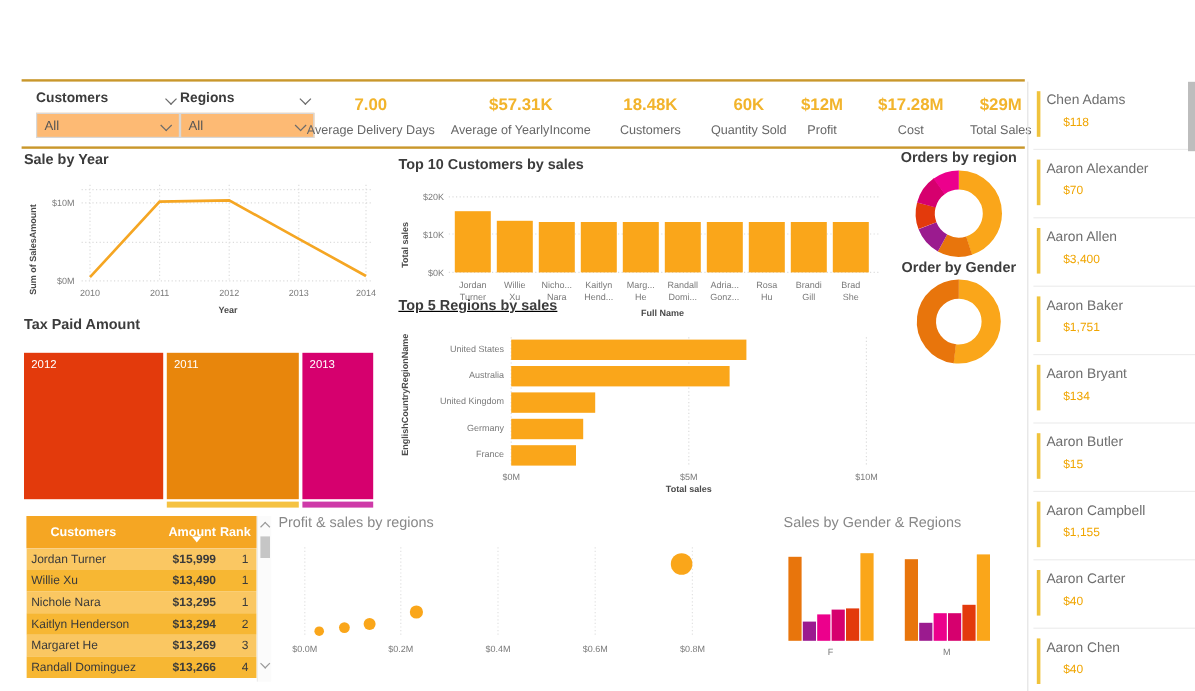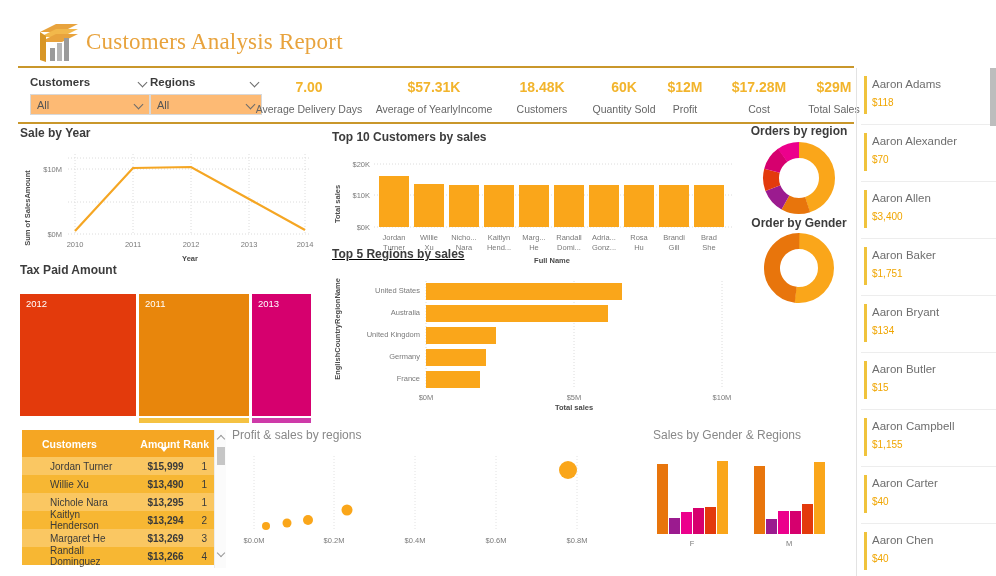--- a/index.html
+++ b/index.html
@@ -68,21 +68,21 @@
   }
   .cust-card {
     position:relative; height:57px; border-bottom:1px solid #ededed;
     padding:9px 6px 0 11px;
   }
   .cust-card:before {
     content:""; position:absolute; left:3px; top:8px;
     width:3px; height:38px; background:#F0C33C;
   }
   .cust-name { font-size:11.5px; color:#6e6e6e; line-height:15px; }
-  .cust-amt  { font-size:10px; color:#F0A500; margin-top:5px; }
+  .cust-amt  { font-size:10px; color:#F0A500; margin-top:5px;margin-left:14px; }
   .cust-scroll {
     position:absolute; right:0; top:0; width:6px; height:58px;
     background:#bdbdbd;
   }
   .list-divider {
     position:absolute; left:856px; top:68px; width:1px; height:508px;
     background:#e3e3e3;
   }
 
   
@@ -92,21 +92,21 @@
     color:#fff; font-size:10.5px; font-weight:bold; position:relative;
   }
   .tbl-head .c1 { width:96px; padding-left:20px; }
   .tbl-head .c2 { width:62px; text-align:right; }
   .tbl-head .c3 { width:34px; text-align:right; padding-right:5px; }
   .sort-caret {
     position:absolute; left:138px; top:17px;
     width:0; height:0; border-left:4px solid transparent;
     border-right:4px solid transparent; border-top:5px solid #fff;
   }
-  .tbl-row { display:flex; height:18px; align-items:center; font-size:10px; color:#3a3a3a;padding-left:24px; }
+  .tbl-row { display:flex; height:18px; align-items:center; font-size:10px; color:#3a3a3a; }
   .tbl-row .c1 { width:96px; padding-left:4px; }
   .tbl-row .c2 { width:62px; text-align:right; font-weight:bold; }
   .tbl-row .c3 { width:34px; text-align:right; padding-right:7px; }
   .tbl-row.odd  { background:#FAC762; }
   .tbl-row.even { background:#F7B733; }
   .tbl-clip { overflow:hidden; height:112px; }
   .tbl-sb {
     position:absolute; left:214px; top:430px; width:12px; height:138px;
     background:#fbfbfb; border-left:1px solid #ededed;
   }
@@ -118,32 +118,20 @@
   .sb-arrow.down { top:120px; transform:rotate(45deg); }
   .sb-thumb {
     position:absolute; left:2px; top:17px; width:8px; height:18px; background:#c6c6c6;
   }
 </style>
 </head>
 <body>
 
 <div id="app">
 
-<div class="header">
-  <svg class="logo" viewBox="0 0 46 42">
-    <polygon points="4,10 20,2 42,2 26,10" fill="#E8A33D"></polygon>
-    <polygon points="4,15 20,7 42,7 26,15" fill="#F2B84B"></polygon>
-    <polygon points="4,20 20,12 42,12 26,20" fill="#E8A33D"></polygon>
-    <polygon points="4,10 4,38 10,40 10,14" fill="#D89626"></polygon>
-    <rect x="14" y="26" width="5" height="13" fill="#9a9a9a"></rect>
-    <rect x="21" y="21" width="5" height="18" fill="#b5b5b5"></rect>
-    <rect x="28" y="16" width="5" height="23" fill="#9a9a9a"></rect>
-  </svg>
-  <div class="title">Customers Analysis Report</div>
-</div>
 
 <div class="kpi-strip">
 
   <div class="slicer" style="left:12px; width:120px;">
     <div class="slicer-label">
       <span>Customers</span>
       <span class="chev"></span>
     </div>
     <div class="slicer-box">
       <span>All</span>
@@ -431,21 +419,21 @@
     </g>
     <text class="axis-label" x="90" y="104" text-anchor="middle">F</text>
     <text class="axis-label" x="187" y="104" text-anchor="middle">M</text>
   </svg>
 </div>
 
 <div class="list-divider"></div>
 <div class="cust-list">
   <div class="cust-card">
     <div class="cust-scroll"></div>
-    <div class="cust-name">Aaron Adams</div>
+    <div class="cust-name">Chen Adams</div>
     <div class="cust-amt">$118</div>
   </div>
   <div class="cust-card">
     <div class="cust-name">Aaron Alexander</div>
     <div class="cust-amt">$70</div>
   </div>
   <div class="cust-card">
     <div class="cust-name">Aaron Allen</div>
     <div class="cust-amt">$3,400</div>
   </div>

